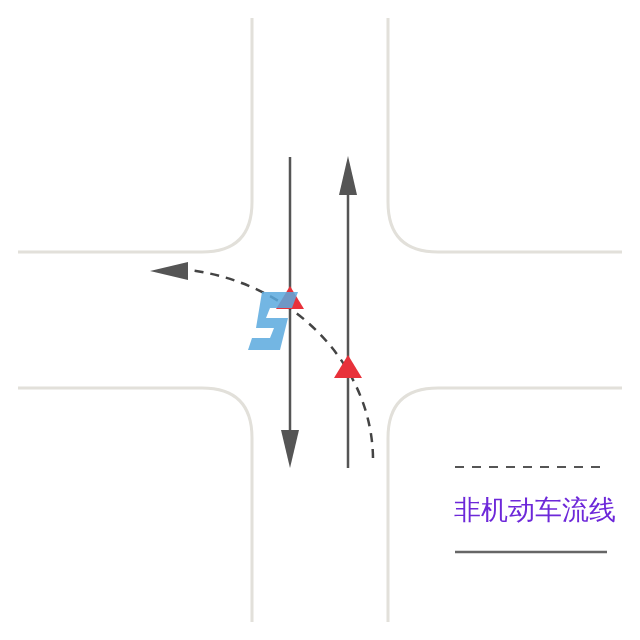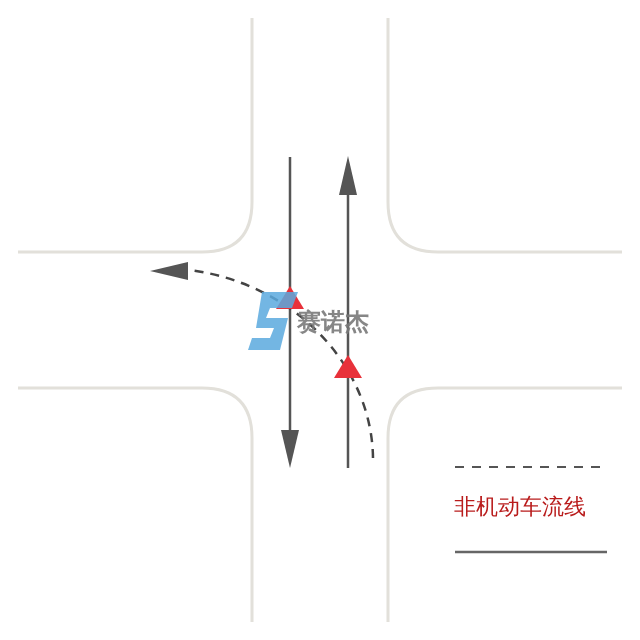--- a/index.html
+++ b/index.html
@@ -1,18 +1,18 @@
 <!DOCTYPE html>
 <html><head>
 <meta charset="utf-8">
 <style>
   html, body { margin:0; padding:0; background:#ffffff; }
   .canvas { position:relative; width:640px; height:640px; overflow:hidden; background:#ffffff; }
   svg.scene { position:absolute; left:0; top:0; }
-  .legend-label { position:absolute; font-family:"DejaVu Sans", sans-serif; font-size:22px; color:#b91c1c; letter-spacing:0px; }
+  .legend-label { position:absolute; font-family:"DejaVu Sans", sans-serif; font-size:27px; color:#6d28d9; letter-spacing:0px; }
   .wm-text { position:absolute; font-family:"DejaVu Sans", sans-serif; font-weight:bold; font-size:24px; color:#7a7a7a; opacity:0.9; }
 </style>
 </head>
 <body>
 
 <div class="canvas">
   <svg class="scene" width="640" height="640" viewBox="0 0 640 640">
 
     <g fill="none" stroke="#e2e0da" stroke-width="3">
       <path d="M252 18 V202 Q252 252 202 252 H18"></path>
@@ -40,16 +40,15 @@
     <polygon points="348,355 334,378 362,378" fill="#e8313a"></polygon>
 
     <g opacity="0.85">
       <polygon points="262,292 298,292 292,308 270,308 266,318 288,318 280,350 248,350 252,338 270,338 274,328 256,328" fill="#5aa9de"></polygon>
     </g>
 
     <line x1="455" y1="467" x2="607" y2="467" stroke="#555555" stroke-width="2" stroke-dasharray="9,8"></line>
     <line x1="455" y1="552" x2="607" y2="552" stroke="#666666" stroke-width="2.5"></line>
   </svg>
 
-  <div class="wm-text" style="left:297px; top:306px;">赛诺杰</div>
 
   <div class="legend-label" style="left:454px; top:492px;">非机动车流线</div>
 </div>
 
 </body></html>

